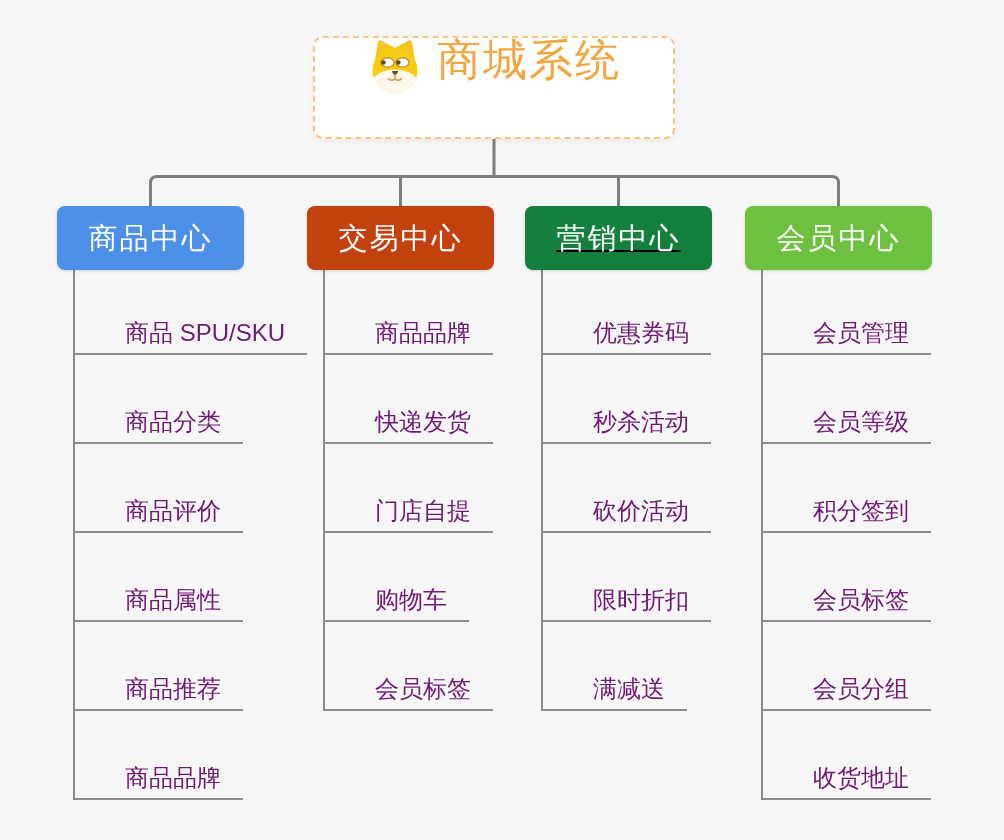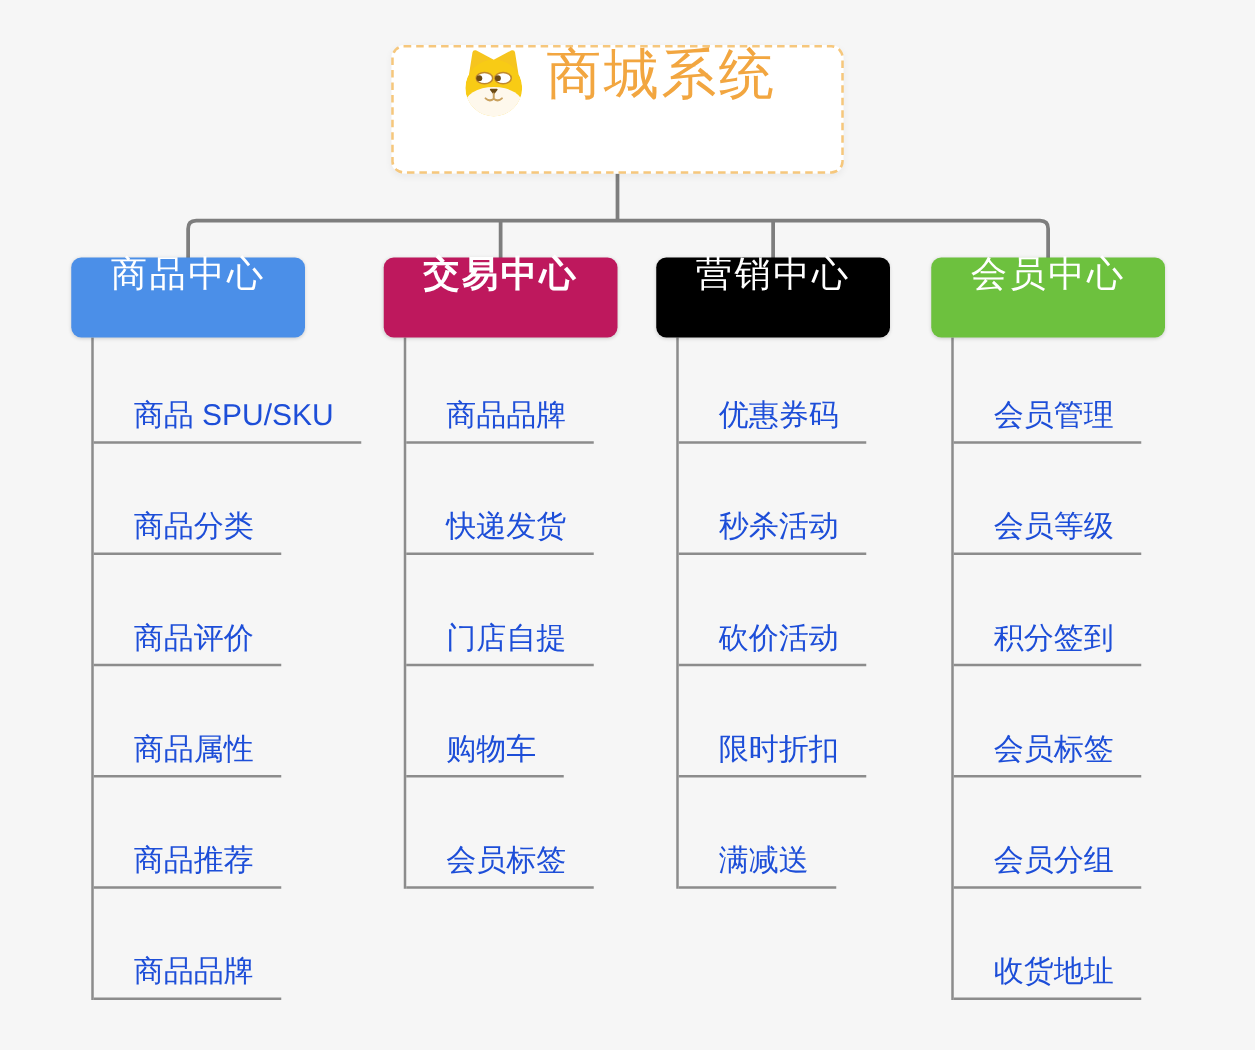--- a/index.html
+++ b/index.html
@@ -31,42 +31,42 @@
     letter-spacing:2px;
     line-height:1;
     white-space:nowrap;
   }
   .dog{width:56px;height:56px;flex:0 0 auto;}
 
   
   .branch{
     position:absolute;top:206px;width:187px;height:64px;
     border-radius:8px;
-    display:flex;align-items:flex-start;justify-content:center;
+    display:flex;align-items:center;justify-content:center;
     box-shadow:0 1px 3px rgba(0,0,0,0.15);
     z-index:2;
   }
   .branch span{
     font-size:29px;color:#FFFFFF;letter-spacing:2px;line-height:1;white-space:nowrap;
   }
   .b0{left:57px}.b1{left:307px}.b2{left:525px}.b3{left:745px}
 
   
   .leaves{
     position:absolute;top:270px;
     border-left:2px solid #8C8C8C;
     z-index:1;
   }
   .l0{left:73px}.l1{left:323px}.l2{left:541px}.l3{left:761px}
   .leaf-row{height:89px;display:flex;align-items:flex-end;}
   .leaf-row:first-child{height:85px;}
   .leaf{
     display:inline-block;
-    font-size:24px;color:#1d4ed8;line-height:1;
-    padding:0 22px 8px 32px;
+    font-size:24px;color:#701a75;line-height:1;
+    padding:0 22px 8px 50px;
     border-bottom:2px solid #8C8C8C;
     white-space:nowrap;
   }
 </style>
 </head>
 <body>
 
 <div class="canvas">
 
   <svg class="connectors" width="1004" height="840" viewBox="0 0 1004 840">
@@ -97,24 +97,24 @@
       <circle cx="35.8" cy="28" r="2.7" fill="#6B4A14"></circle>
       <path d="M29.2 38.5 h5.6 l-2.8 3.6 z" fill="#6B4A14" stroke="#6B4A14" stroke-width="1.5" stroke-linejoin="round"></path>
       <path d="M32 42 V46 M24.5 46.5 Q28.2 50 32 46.8 Q35.8 50 39.5 46.5" fill="none" stroke="#C9A15E" stroke-width="1.8" stroke-linecap="round"></path>
     </svg>
     <span class="root-title">商城系统</span>
   </div>
 
   <div class="branch b0" style="background: rgb(75, 143, 232);">
     <span>商品中心</span>
   </div>
-  <div class="branch b1" style="background: #be185d; font-weight: bold;">
+  <div class="branch b1" style="background: #c2410c;">
     <span>交易中心</span>
   </div>
-  <div class="branch b2" style="background: #000000;">
+  <div class="branch b2" style="background: #15803d; text-decoration: underline;">
     <span>营销中心</span>
   </div>
   <div class="branch b3" style="background: rgb(109, 193, 62); font-family: Liberation Serif, serif;">
     <span>会员中心</span>
   </div>
 
   <div class="leaves l0">
     <div class="leaf-row">
         <span class="leaf">商品 SPU/SKU</span>
       </div>

